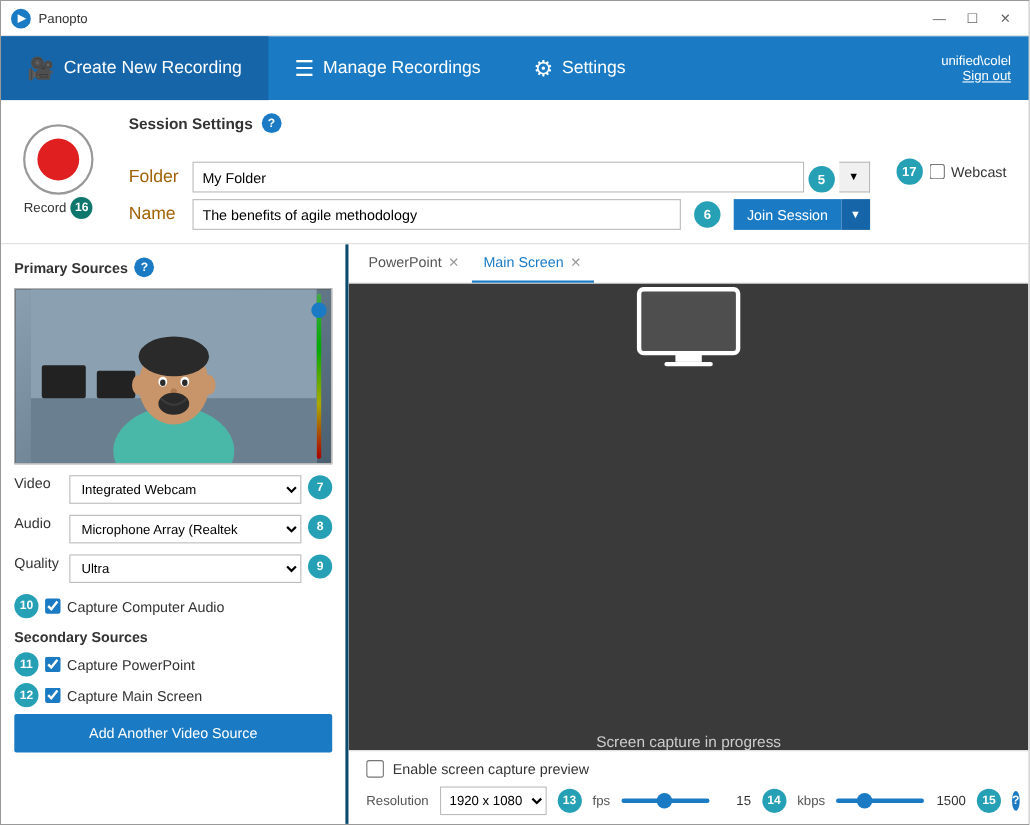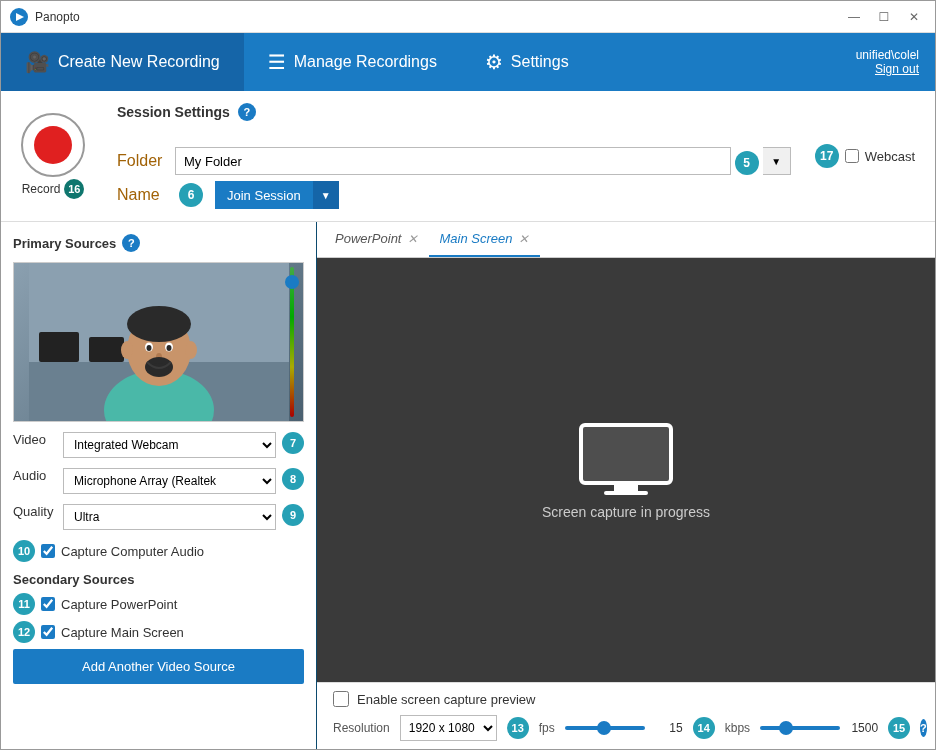--- a/index.html
+++ b/index.html
@@ -46,47 +46,47 @@
     .record-area { display: flex; flex-direction: column; align-items: center; margin-right: 16px; }
     .record-circle { width: 64px; height: 64px; border-radius: 50%; border: 2px solid #999; background: #fff; display: flex; align-items: center; justify-content: center; cursor: pointer; position: relative; }
     .record-dot { width: 38px; height: 38px; border-radius: 50%; background: #e02020; }
     .record-label { font-size: 12px; color: #333; margin-top: 2px; display: flex; align-items: center; gap: 4px; }
     .record-badge { width: 20px; height: 20px; border-radius: 50%; background: #0f766e; color: #fff; font-size: 11px; font-weight: bold; display: flex; align-items: center; justify-content: center; }
 
     
     .main-panels { display: flex; flex: 1; overflow: hidden; }
 
     
-    .left-panel { width: 316px; flex-shrink: 0; background: #fff; border-right: 1px solid #0c4a6e; padding: 12px; overflow-y: auto; display: flex; flex-direction: column; gap: 10px; }
+    .left-panel { width: 316px; flex-shrink: 0; background: #fff; border-right: 3px solid #0c4a6e; padding: 12px; overflow-y: auto; display: flex; flex-direction: column; gap: 10px; }
     .section-title { font-weight: 600; font-size: 13px; color: #333; display: flex; align-items: center; gap: 6px; }
     .preview-container { position: relative; width: 100%; height: 160px; background: #222; border: 1px solid #ccc; overflow: hidden; }
     .preview-slider { position: absolute; right: 4px; top: 4px; bottom: 4px; width: 14px; display: flex; flex-direction: column; align-items: center; }
     .slider-track { width: 4px; flex: 1; background: linear-gradient(to bottom, #4a4, #0a0, #aa0, #a00); border-radius: 2px; }
     .slider-thumb { width: 14px; height: 14px; border-radius: 50%; background: #1a7bc4; position: absolute; top: 8px; cursor: pointer; }
 
     .control-row { display: flex; align-items: flex-start; gap: 6px; }
     .control-label { width: 44px; font-size: 13px; color: #333; }
     .select-control { flex: 1; height: 26px; border: 1px solid #bbb; background: #fff; font-size: 12px; padding: 0 6px; cursor: pointer; }
     .badge-num-inline { width: 22px; height: 22px; border-radius: 50%; background: #26a0b5; color: #fff; font-size: 11px; font-weight: bold; display: flex; align-items: center; justify-content: center; flex-shrink: 0; }
 
     .checkbox-row { display: flex; align-items: center; gap: 6px; }
     .checkbox-row input[type=checkbox] { width: 14px; height: 14px; cursor: pointer; accent-color: #1a7bc4; }
     .checkbox-row label { font-size: 13px; color: #333; cursor: pointer; }
 
     .secondary-sources { display: flex; flex-direction: column; gap: 6px; }
     .add-source-btn { background: #1a7bc4; color: #fff; border: none; width: 100%; padding: 10px; font-size: 13px; cursor: pointer; border-radius: 2px; }
 
     
     .right-panel { flex: 1; display: flex; flex-direction: column; background: #f0f0f0; overflow: hidden; }
-    .tabs-bar { background: #fff; border-bottom: 1px solid #ccc; display: flex; align-items: center; padding: 0 8px; height: 36px; font-style: italic; }
+    .tabs-bar { background: #fff; border-bottom: 1px solid #ccc; display: flex; align-items: center; padding: 0 8px; height: 36px; }
     .tab-item { display: flex; align-items: center; gap: 4px; padding: 0 10px; height: 100%; cursor: pointer; font-size: 13px; color: #555; border-bottom: 2px solid transparent; }
     .tab-item.active { color: #1a7bc4; border-bottom-color: #1a7bc4; font-weight: 500; }
     .tab-close { font-size: 12px; color: #999; cursor: pointer; width: 14px; height: 14px; display: flex; align-items: center; justify-content: center; border-radius: 50%; }
 
-    .preview-area { flex: 1; background: #3a3a3a; display: flex; align-items: center; justify-content: center; flex-direction: column; gap: 4px; overflow: hidden; }
+    .preview-area { flex: 1; background: #3a3a3a; display: flex; align-items: center; justify-content: space-between; flex-direction: column; gap: 4px; overflow: hidden; }
     .capture-text { color: #ccc; font-size: 14px; }
 
     .bottom-controls { background: #fff; border-top: 1px solid #ddd; padding: 8px 16px; display: flex; flex-direction: column; gap: 8px; flex-shrink: 0; }
     .preview-enable-row { display: flex; align-items: center; gap: 8px; }
     .preview-checkbox { width: 16px; height: 16px; cursor: pointer; }
     .preview-label { font-size: 13px; color: #333; }
 
     .sliders-row { display: flex; align-items: center; gap: 10px; flex-wrap: nowrap; }
     .slider-label { font-size: 12px; color: #555; white-space: nowrap; }
     .resolution-select { height: 26px; border: 1px solid #bbb; background: #fff; font-size: 12px; padding: 0 4px; cursor: pointer; }
@@ -159,20 +159,21 @@
         <div class="field-row">
           <span class="field-label">Folder</span>
           <div class="folder-input">
             <input type="text" class="field-input" style="flex: 1 1 0%;" value="My Folder">
             <span class="badge-num" style="margin: 0 4px;">5</span>
             <button class="folder-dropdown-btn">▼</button>
           </div>
         </div>
         <div class="field-row">
           <span class="field-label">Name</span>
+          <input type="text" class="field-input" style="flex: 1 1 0%;" value="The benefits of agile methodology">
           <span class="badge-num" style="margin: 0 4px;">6</span>
           <div class="join-session-btn">
             <button class="join-session-main">Join Session</button>
             <button class="join-session-arrow">▼</button>
           </div>
         </div>
       </div>
 
       <div class="webcast-area">
         <span class="badge-num">17</span>

